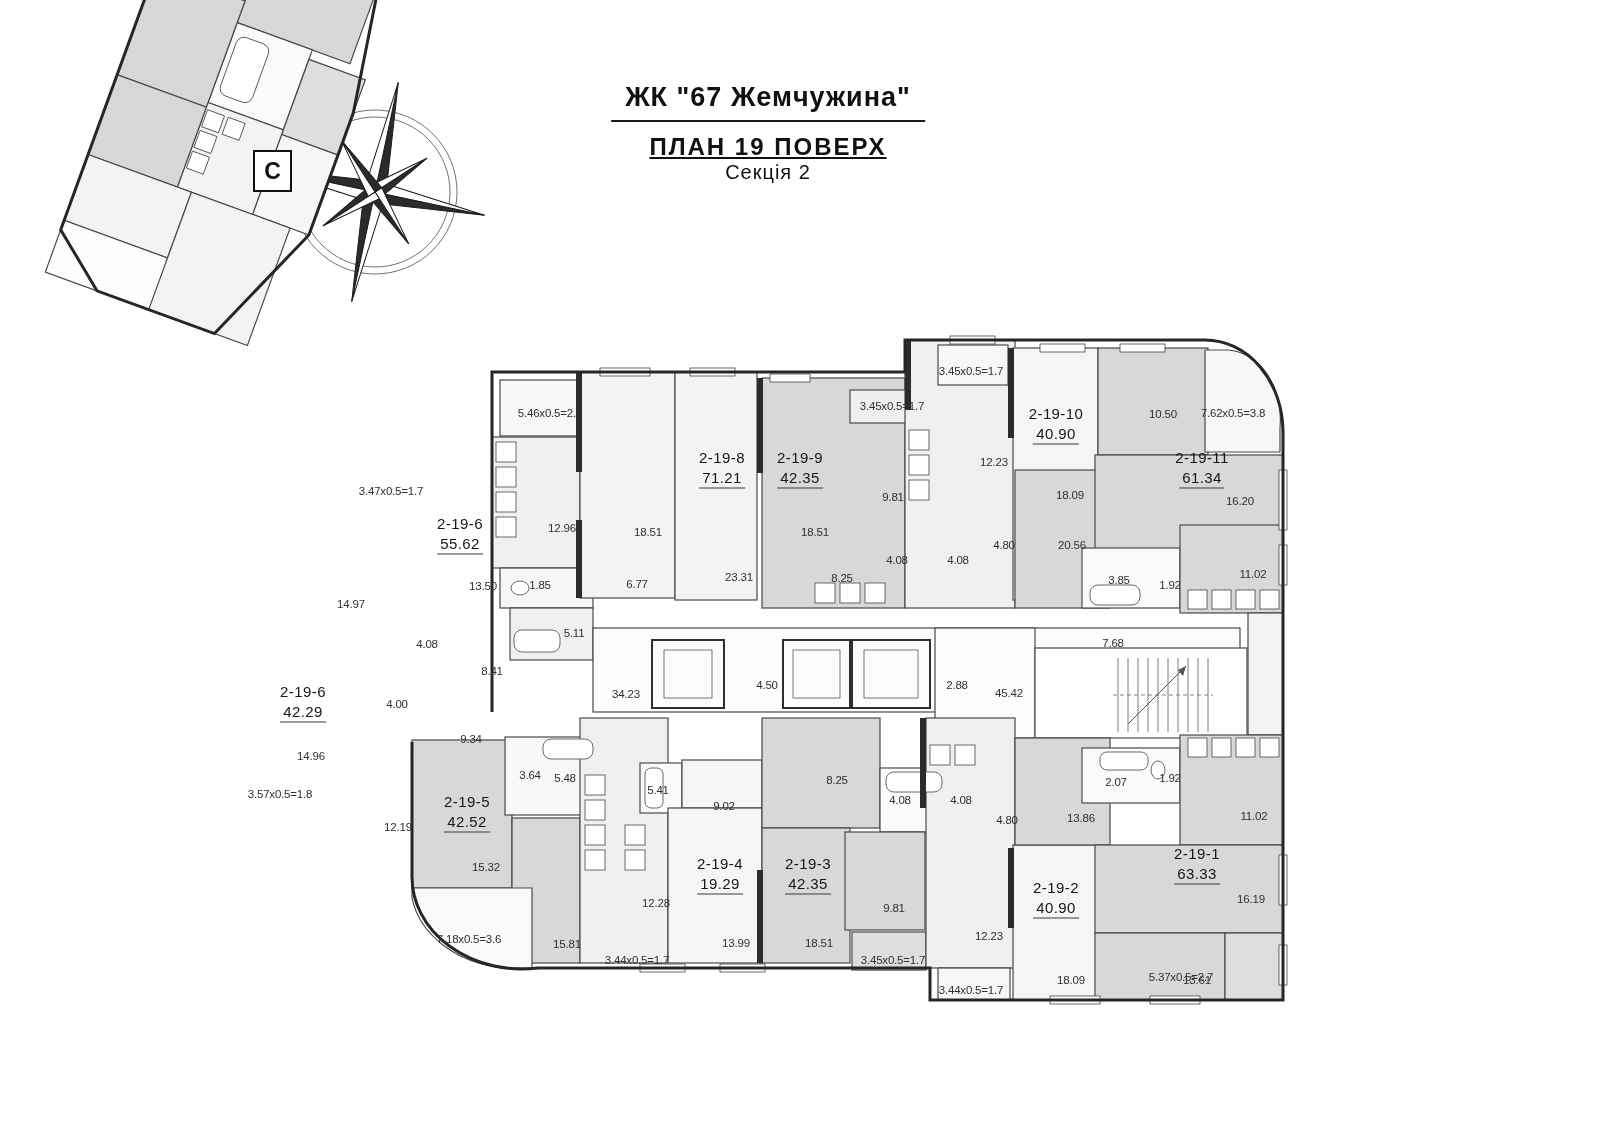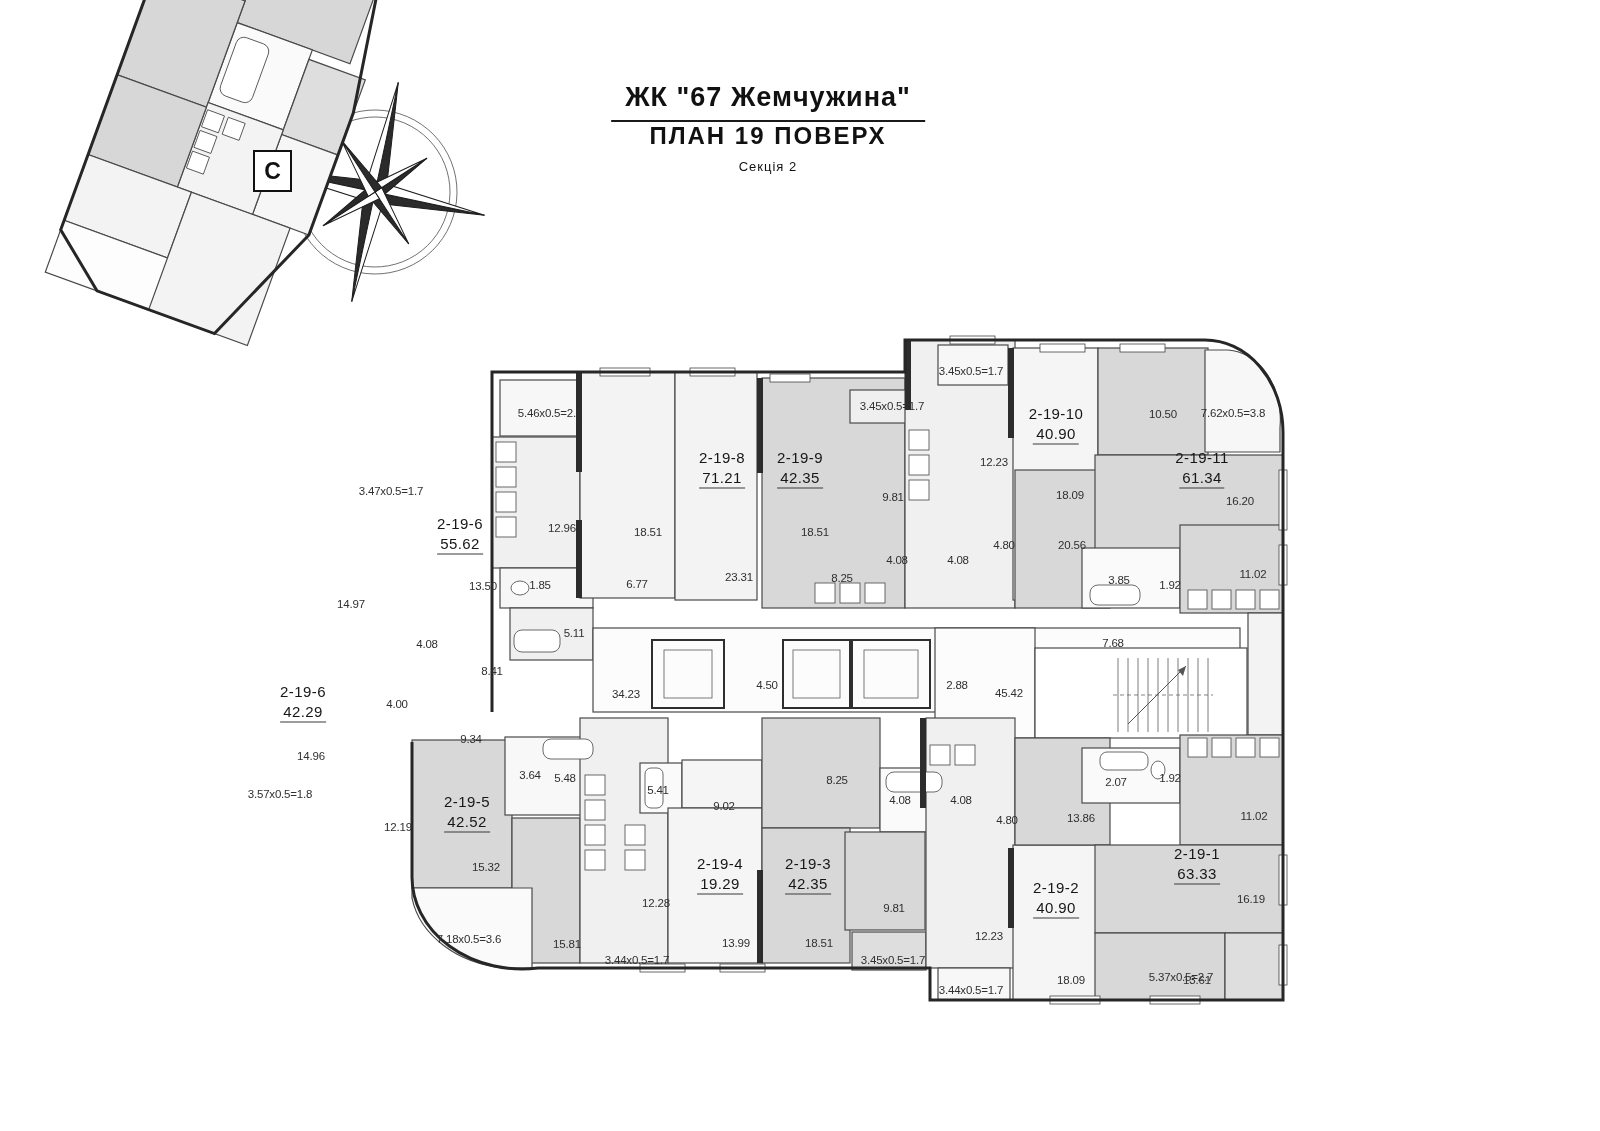--- a/index.html
+++ b/index.html
@@ -15,22 +15,22 @@
   .win{fill:#fff;stroke:#444;stroke-width:.8;}
   .dim{position:absolute;transform:translate(-50%,-50%);font-size:11.5px;letter-spacing:-.2px;
        color:#2f2f2f;white-space:nowrap;}
   .apt{position:absolute;transform:translate(-50%,-50%);text-align:center;color:#161616;
        font-size:15px;letter-spacing:.4px;line-height:1.3;white-space:nowrap;}
   .apt-area{display:inline-block;border-bottom:1.3px solid #3a3a3a;padding:0 3px 1px 3px;}
   .title-wrap{position:absolute;left:768px;top:82px;transform:translateX(-50%);
        text-align:center;color:#111;}
   .t1{font-size:27px;font-weight:600;letter-spacing:1px;border-bottom:2px solid #1a1a1a;
       padding:0 14px 7px 14px;}
-  .t2{font-size:24px;font-weight:600;letter-spacing:2px;}
-  .t3{font-size:13px;font-weight:500;letter-spacing:1px;margin-top:9px;}
+  .t2{font-size:24px;font-weight:600;letter-spacing:2px;margin-top:11px;text-decoration:underline;}
+  .t3{font-size:20px;font-weight:500;letter-spacing:1px;}
   .north-box{position:absolute;left:253px;top:150px;width:35px;height:38px;
       border:2.5px solid #111;background:#fff;text-align:center;line-height:38px;
       font-size:23px;font-weight:bold;color:#111;}
 </style>
 </head>
 <body>
 
 <div id="stage">
 
 <svg id="plan-svg" width="1600" height="1131" viewBox="0 0 1600 1131">

